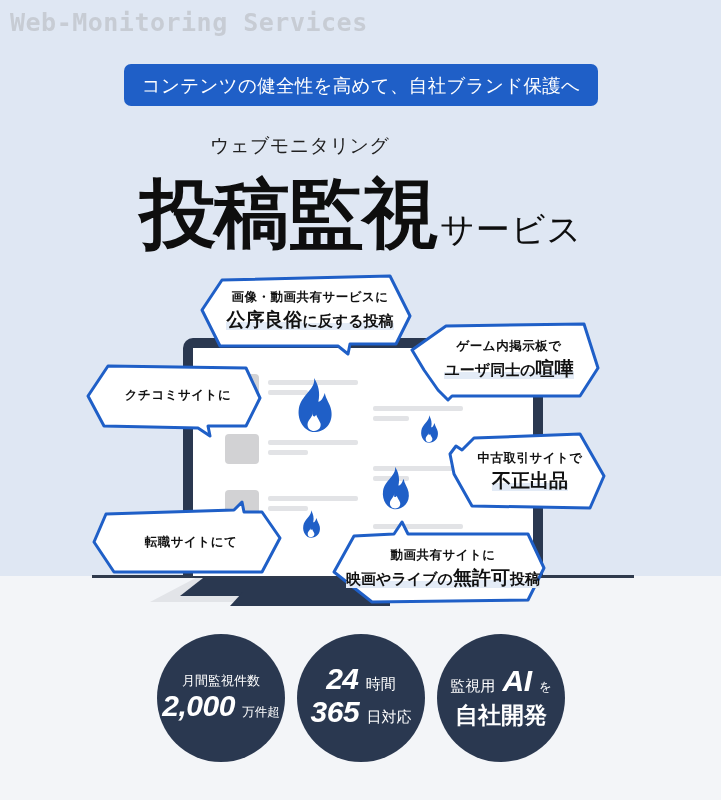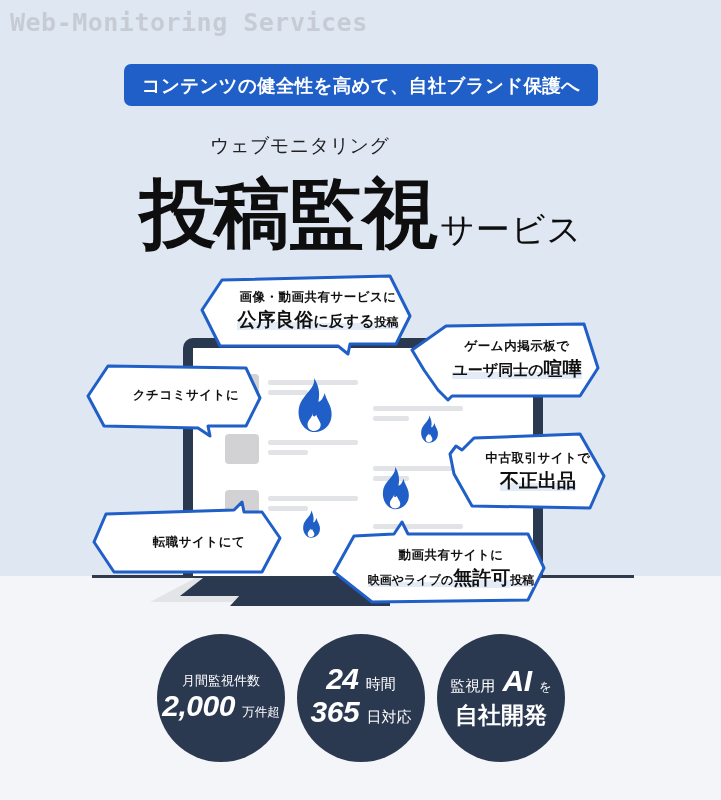--- a/index.html
+++ b/index.html
@@ -18,21 +18,21 @@
     background: #f3f5f8;
   }
   .watermark {
     position: absolute; left: 10px; top: 8px;
     font-family: "DejaVu Sans Mono", "Liberation Mono", monospace;
     font-weight: bold; font-size: 25px; color: #c7ccd4; letter-spacing: 0.5px;
   }
   .banner {
     position: absolute; left: 124px; top: 64px; width: 474px; height: 42px;
     background: #1f5fc7; border-radius: 7px;
-    color: #ffffff; font-size: 18.5px; font-weight: bold;
+    color: #ffffff; font-size: 18.5px; font-weight: normal;
     display: flex; align-items: center; justify-content: center;
     letter-spacing: 0.3px;
   }
   .subtitle {
     position: absolute; left: 210px; top: 133px;
     font-size: 19px; color: #222; letter-spacing: 0.5px;
   }
   .title {
     position: absolute; left: 140px; top: 171px;
     display: flex; align-items: flex-end;
@@ -75,28 +75,28 @@
     clip-path: polygon(8% 0, 100% 0, 100% 100%, 0 100%);
   }
   .ph-box { position: absolute; background: #d2d2d4; border-radius: 4px; }
   .ph-line { position: absolute; background: #e2e3e6; height: 5px; border-radius: 2px; }
   .flame { position: absolute; }
 
   
   .bubble { position: absolute; }
   .bubble svg.shape { position: absolute; left: 0; top: 0; overflow: visible; }
   .bubble .btext {
-    position: absolute; left: 12px; top: 0; width: 100%; height: 100%;
+    position: absolute; left: 4px; top: 0; width: 100%; height: 100%;
     display: flex; flex-direction: column; align-items: center; justify-content: center;
     color: #111; font-weight: bold; text-align: center;
   }
   .b-line1 { font-size: 12.5px; line-height: 18px; letter-spacing: 0.5px; }
   .b-line2 { font-size: 15px; line-height: 26px; white-space: nowrap; }
   .b-big { font-size: 19px; }
-  .b-small { font-size: 12px; }
+  .b-small { font-size: 15px; }
   .hl { background: linear-gradient(transparent 62%, #e3ebf6 62%); }
 
   
   .circle {
     position: absolute; width: 128px; height: 128px; border-radius: 50%;
     background: #2a3850; color: #fff;
     display: flex; flex-direction: column; align-items: center; justify-content: center;
     text-align: center;
   }
   .c-l1 { font-size: 13px; line-height: 22px; }

